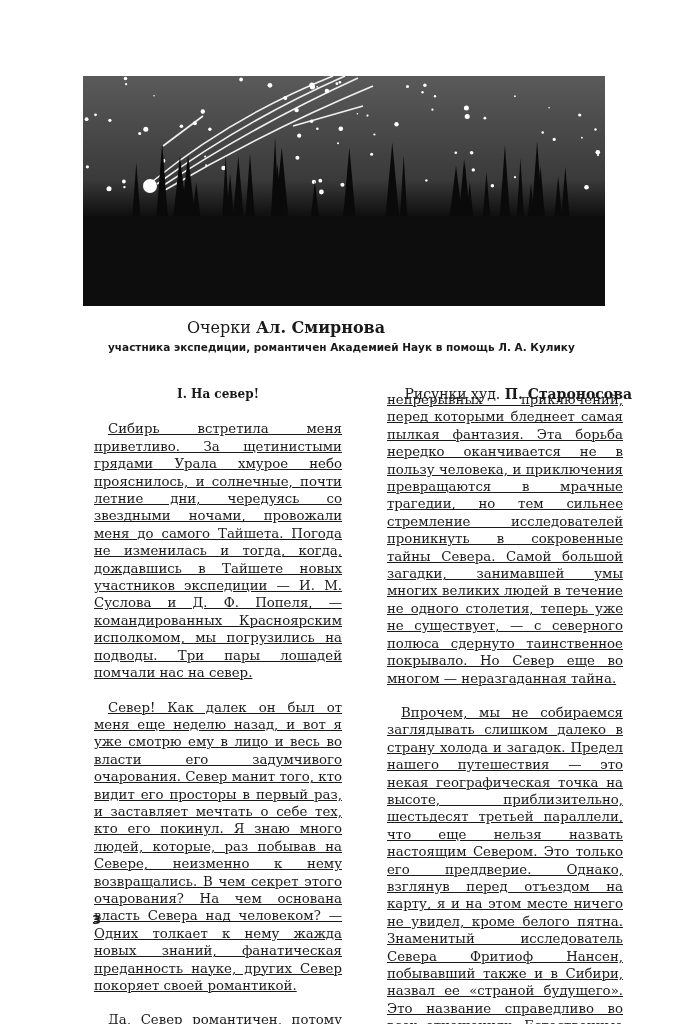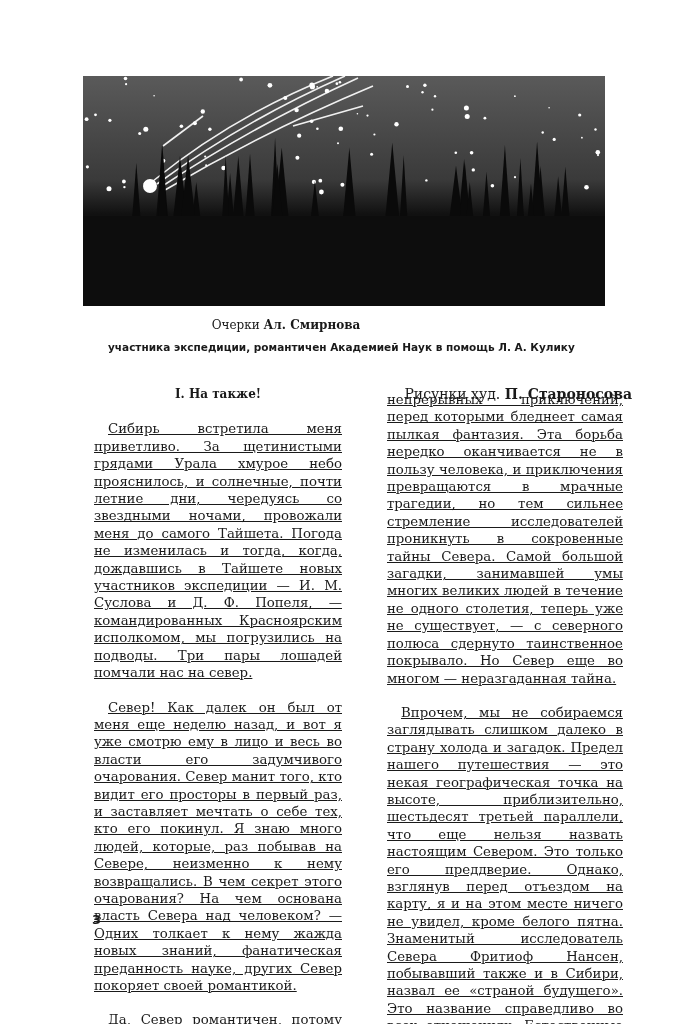--- a/index.html
+++ b/index.html
@@ -2,21 +2,21 @@
 <html><head>
 <meta charset="utf-8">
 <style>
   html, body { margin: 0; padding: 0; background: #ffffff; }
   body { width: 692px; height: 1024px; position: relative; overflow: hidden;
          font-family: "DejaVu Serif", serif; color: #1a1a1a; }
   .illustration { position: absolute; left: 83px; top: 76px; width: 522px; height: 230px;
          background: #1c1c1c; overflow: hidden; }
   .illustration svg { position: absolute; left: 0; top: 0; }
   .byline { position: absolute; left: 0; width: 572px; text-align: center; top: 318px;
-         font-size: 12px; }
+         font-size: 16px; }
   .byline b { font-weight: bold; }
   .subline { position: absolute; left: 108px; top: 341px; font-size: 10.5px; font-weight: bold;
          font-family: "DejaVu Sans", sans-serif; white-space: nowrap; }
   .illus-credit { position: absolute; right: 60px; top: 378px; font-size: 14px; white-space: nowrap; margin-top: 8px; }
   .illus-credit b { font-weight: bold; }
   .col { position: absolute; top: 374px; width: 282px; font-size: 13.3px; line-height: 17.4px;
          text-align: justify; }
   .col.left { left: 77px; }
   .col.right { left: 370px; width: 270px; }
   .section-head { text-align: center; font-weight: bold; font-size: 12px; margin: 12px 0 7px 0; }
@@ -163,21 +163,21 @@
 </div>
 
 <div class="subline">участника экспедиции, романтичен Академией Наук в помощь Л. А. Кулику</div>
 
 <div class="illus-credit">
   <span>Рисунки худ.</span>
   <b>П. Староносова</b>
 </div>
 
 <div class="col left">
-  <div class="section-head">I. На также!</div>
+  <div class="section-head">I. На север!</div>
   <p>Сибирь встретила меня приветливо. За щетинистыми грядами Урала хмурое небо прояснилось, и солнечные, почти летние дни, чередуясь со звездными ночами, провожали меня до самого Тайшета. Погода не изменилась и тогда, когда, дождавшись в Тайшете новых участников экспедиции — И. М. Суслова и Д. Ф. Попеля, — командированных Красноярским исполкомом, мы погрузились на подводы. Три пары лошадей помчали нас на север.</p>
   <p>Север! Как далек он был от меня еще неделю назад, и вот я уже смотрю ему в лицо и весь во власти его задумчивого очарования. Север манит того, кто видит его просторы в первый раз, и заставляет мечтать о себе тех, кто его покинул. Я знаю много людей, которые, раз побывав на Севере, неизменно к нему возвращались. В чем секрет этого очарования? На чем основана власть Севера над человеком? — Одних толкает к нему жажда новых знаний, фанатическая преданность науке, других Север покоряет своей романтикой.</p>
   <p>Да, Север романтичен, потому что нигде знание не покупается ценой таких лишений и опасностей, нигде человеку не приходится так бороться за господство над природой, как в стране вечных льдов и северных сияний. История завоевания Севера — это история борьбы человека с суровыми стихиями,</p>
 </div>
 
 <div class="col right">
   <p class="cont">непрерывных приключений, перед которыми бледнеет самая пылкая фантазия. Эта борьба нередко оканчивается не в пользу человека, и приключения превращаются в мрачные трагедии, но тем сильнее стремление исследователей проникнуть в сокровенные тайны Севера. Самой большой загадки, занимавшей умы многих великих людей в течение не одного столетия, теперь уже не существует, — с северного полюса сдернуто таинственное покрывало. Но Север еще во многом — неразгаданная тайна.</p>
   <p>Впрочем, мы не собираемся заглядывать слишком далеко в страну холода и загадок. Предел нашего путешествия — это некая географическая точка на высоте, приблизительно, шестьдесят третьей параллели, что еще нельзя назвать настоящим Севером. Это только его преддверие. Однако, взглянув перед отъездом на карту, я и на этом месте ничего не увидел, кроме белого пятна. Знаменитый исследователь Севера Фритиоф Нансен, побывавший также и в Сибири, назвал ее «страной будущего». Это название справедливо во всех отношениях. Естественные богатства этой огромной страны лежат почти нетронутыми, а сама она, особенно ее северная часть, еще ждет людей, которые заполнили бы на ее картах белые пятна.</p>
 
 </div>

